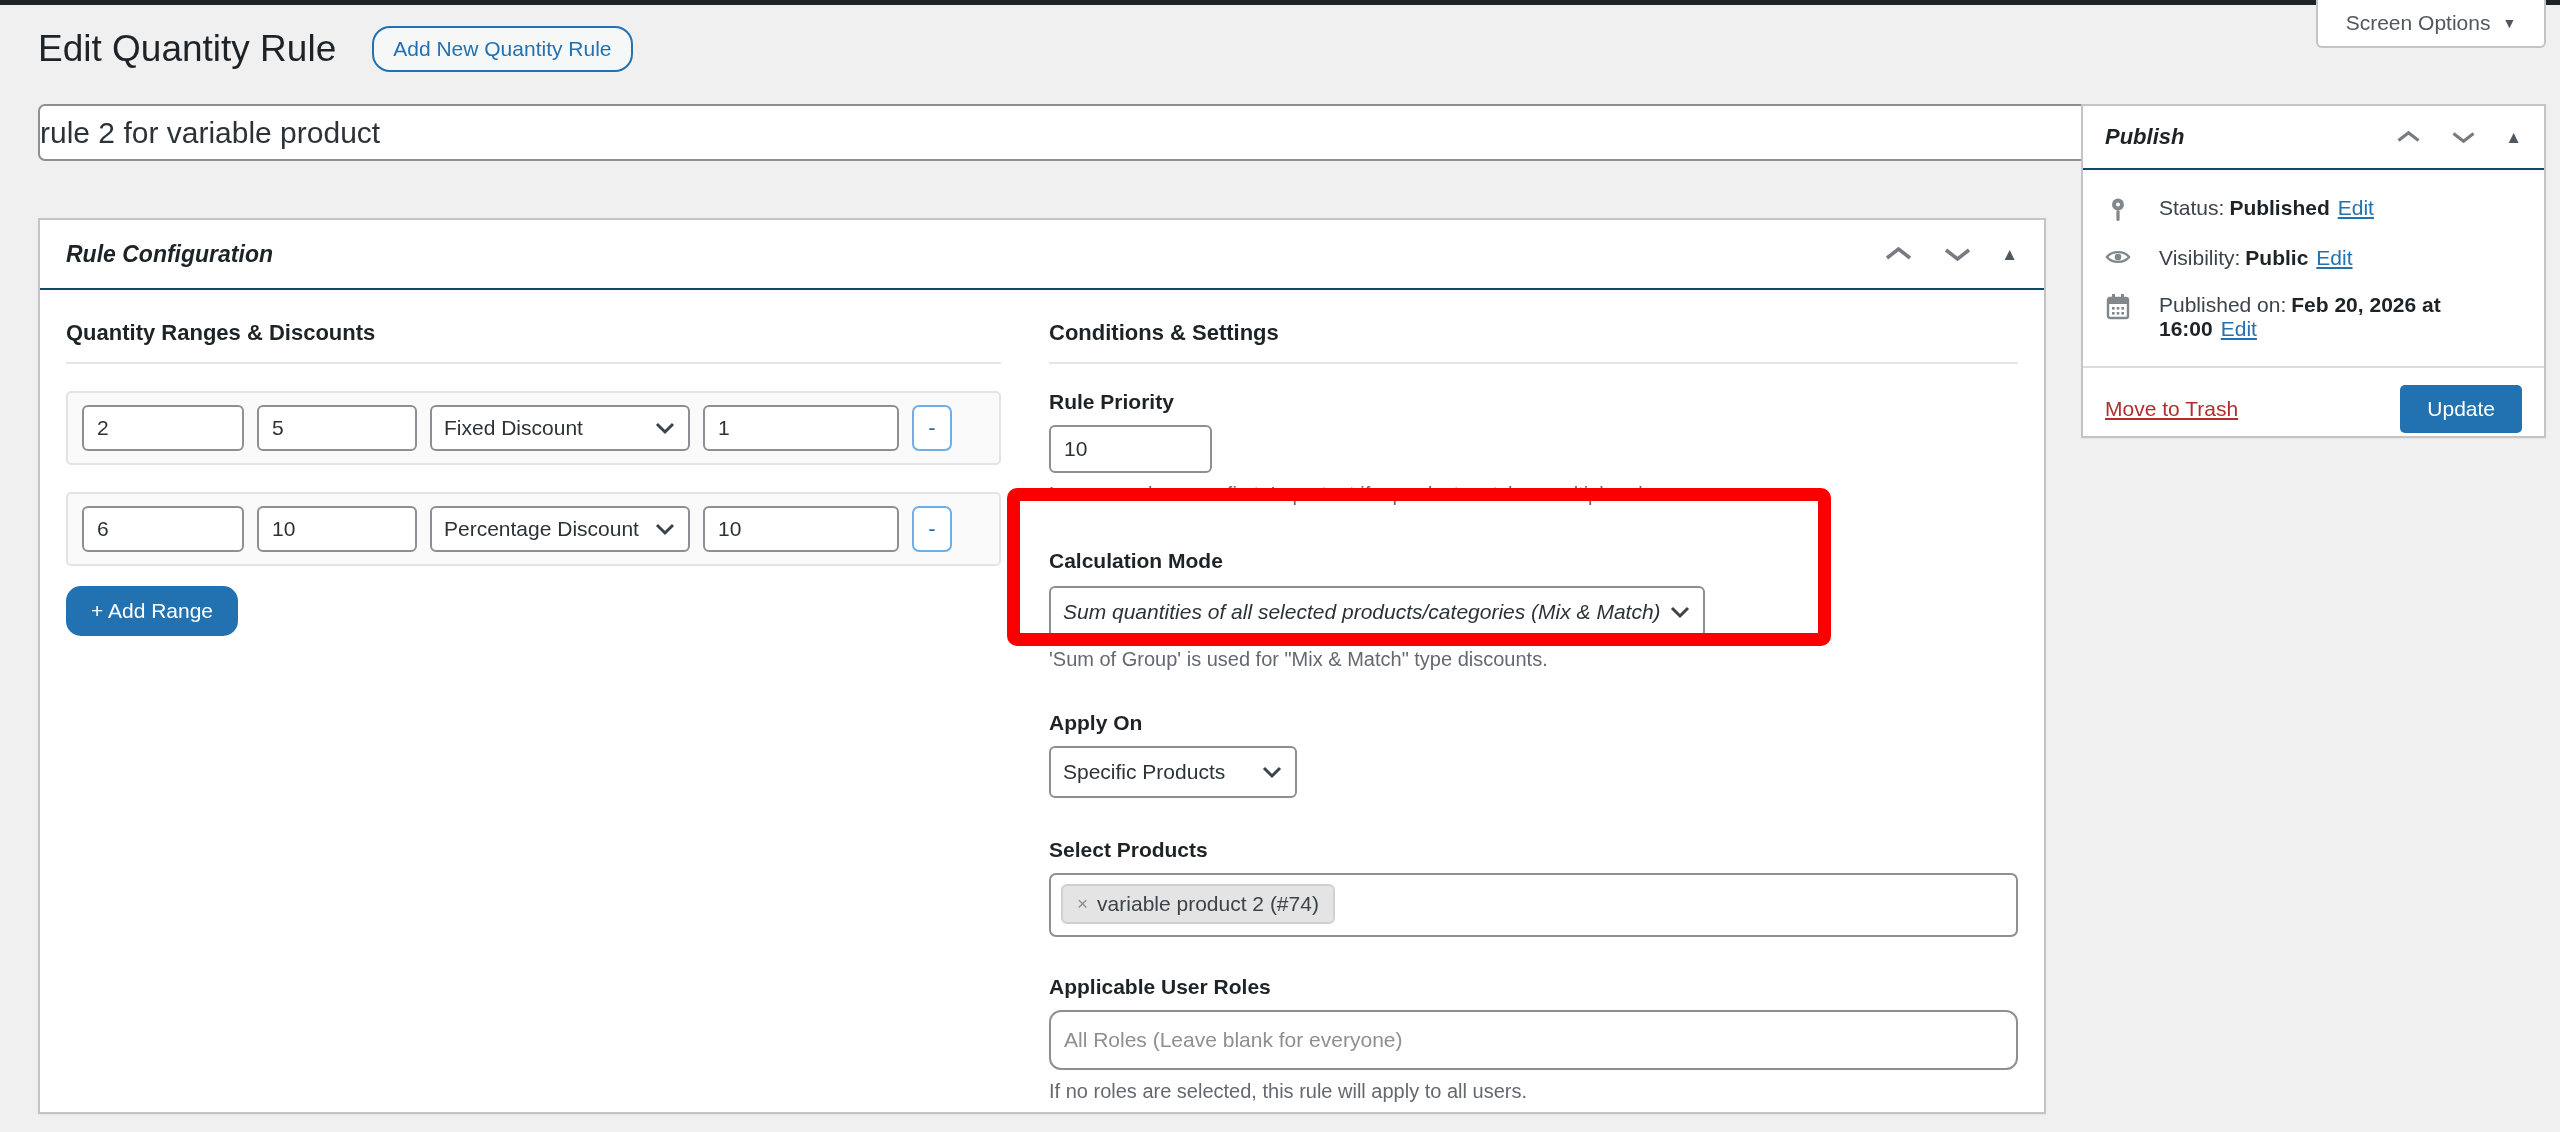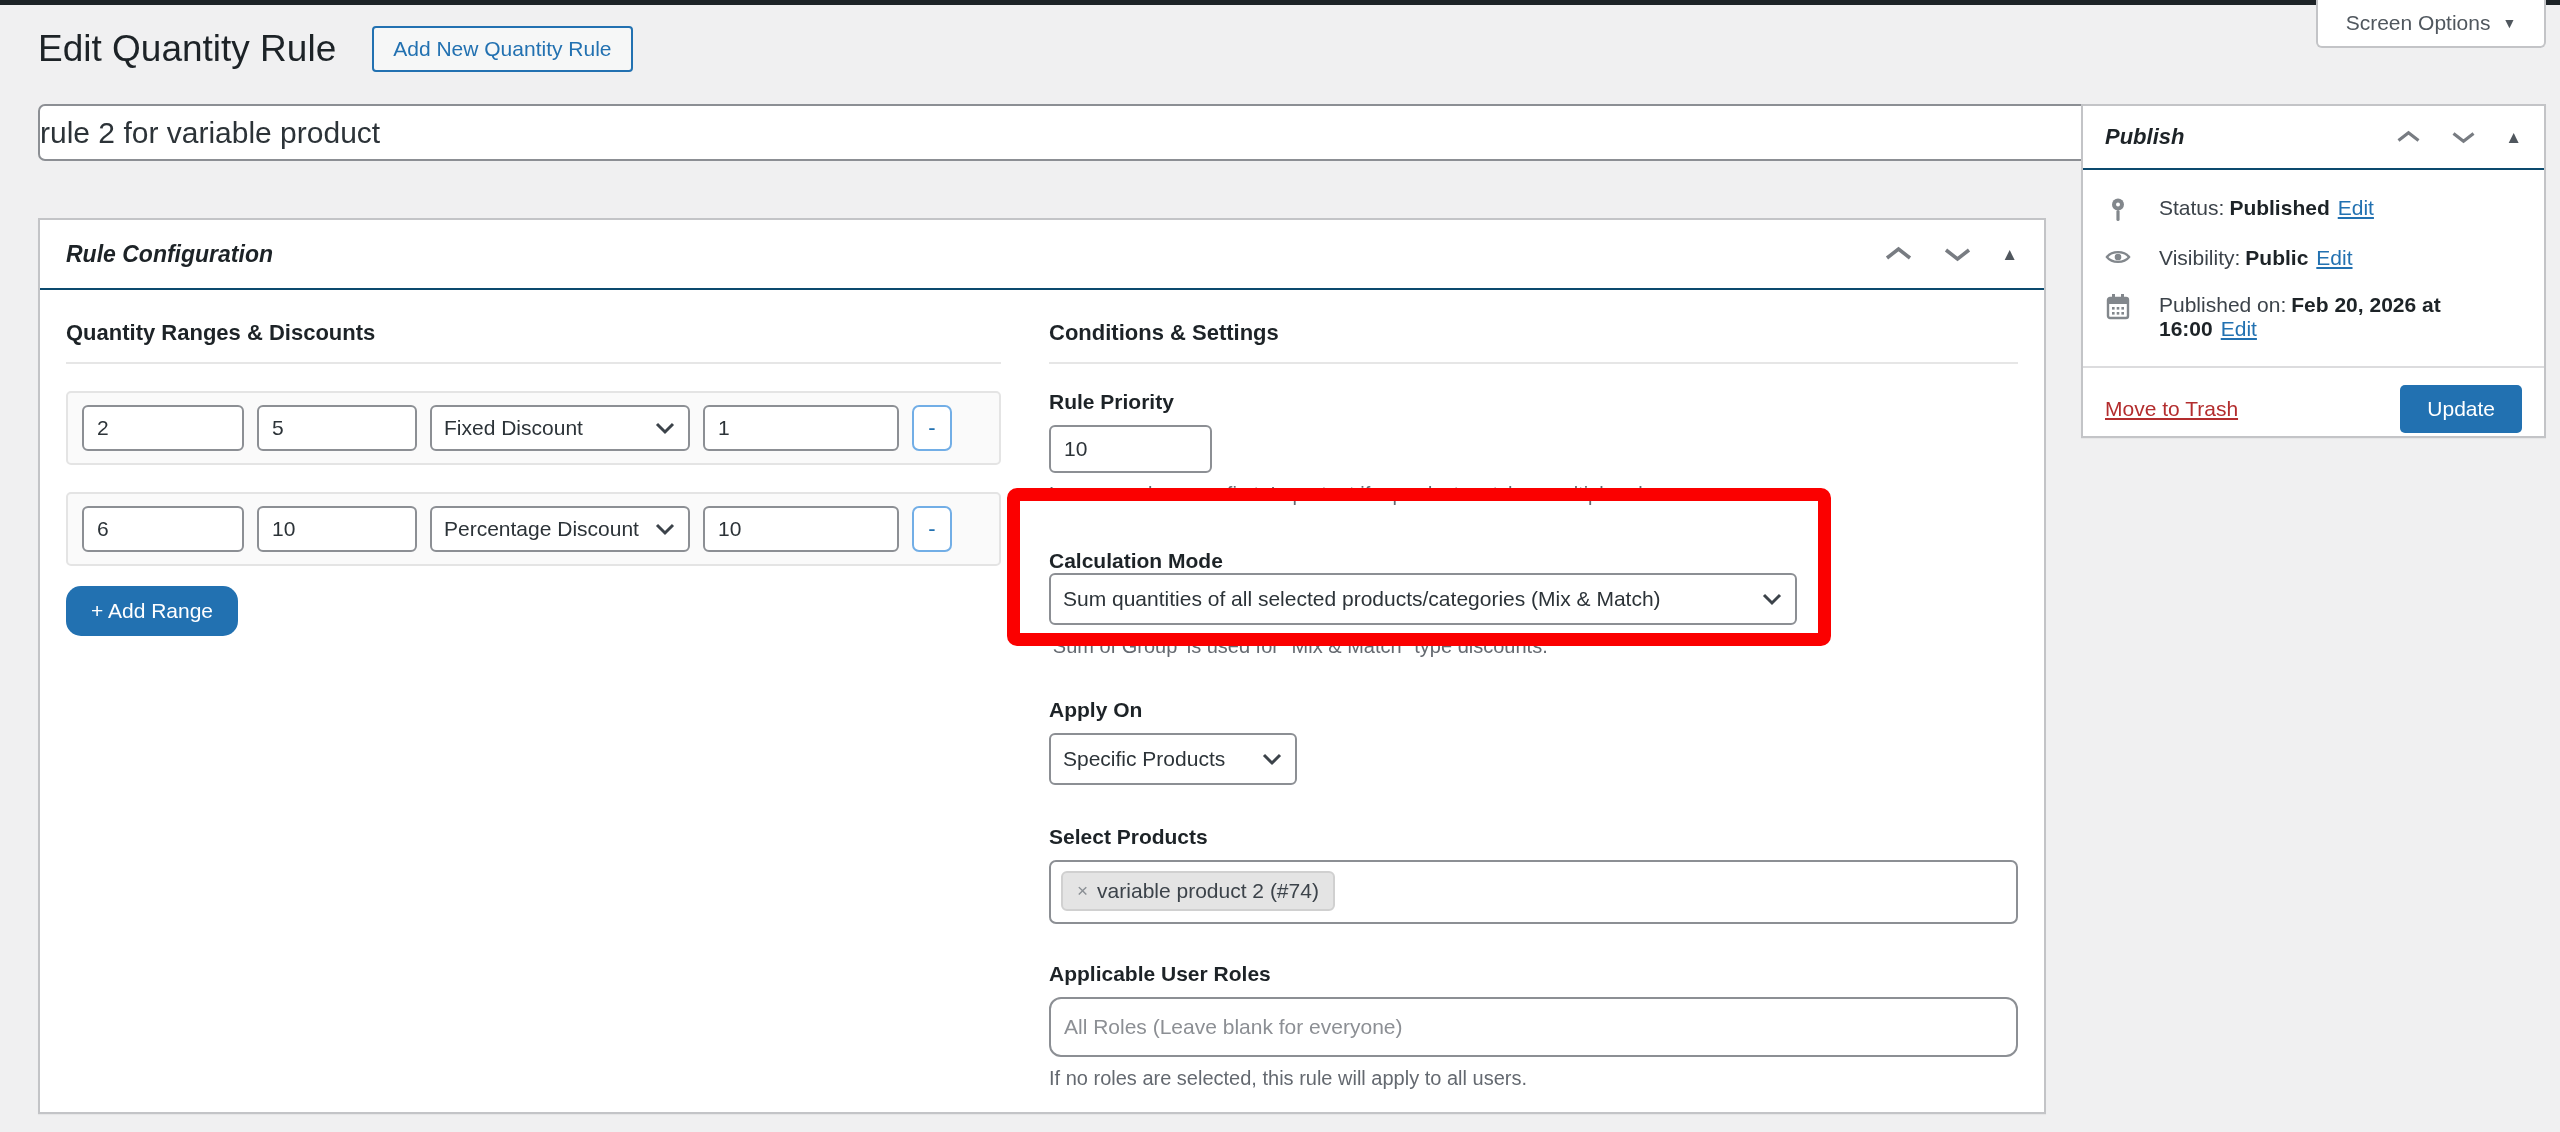--- a/index.html
+++ b/index.html
@@ -19,21 +19,21 @@
     background:#fff; border:2px solid #c3c4c7; border-top:none;
     border-radius:0 0 6px 6px;
     display:flex; align-items:center; justify-content:center; gap:12px;
     color:#50575e; font-size:21px; cursor:pointer;
   }
   .screen-options .arrow { font-size:14px; color:#50575e; }
 
   .header-row { position:absolute; left:38px; top:26px; display:flex; align-items:center; gap:36px; }
   h1.page-title { font-size:37px; font-weight:400; color:#1d2327; }
   .add-new-btn {
-    display:inline-block; padding:9px 19px; border:2px solid #2271b1; border-radius:4px;
+    display:inline-block; padding:9px 19px; border:2px solid #2271b1; border-radius:18px;
     color:#2271b1; background:#f6f7f7; font-size:21px; text-decoration:none;
   }
 
   .title-input {
     position:absolute; left:38px; top:104px; width:2178px; height:57px;
     border:2px solid #8c8f94; border-radius:7px; background:#fff;
     padding:0 0; font-size:30px; color:#2c3338;
     font-family:Liberation Sans, sans-serif;
   }
 
@@ -86,21 +86,21 @@
     margin-top:20px; background:#2271b1; border:none; border-radius:15px;
     color:#fff; font-size:21px; padding:13px 25px; cursor:pointer;
     font-family:"Liberation Sans", sans-serif;
   }
 
   .field label { display:block; font-size:21px; font-weight:700; color:#1d2327; }
   .help { font-size:20px; color:#646970; margin-top:10px; }
   .f-priority { margin-top:26px; }
   .f-priority .txt { margin-top:11px; width:163px; height:48px; }
   .f-calc { margin-top:43px; }
-  .calc-select { margin-top:0; width:748px; height:52px; }
+  .calc-select { margin-top:13px; width:656px; height:52px;font-style:italic; }
   .f-apply { margin-top:40px; }
   .apply-select { margin-top:11px; width:248px; height:52px; }
   .f-products { margin-top:40px; }
   .multi-box {
     margin-top:11px; width:100%; min-height:64px;
     border:2px solid #8c8f94; border-radius:7px; background:#fff; padding:9px 10px;
   }
   .tag {
     display:inline-flex; align-items:center; gap:9px;
     background:#e4e4e4; border:2px solid #d0d0d0; border-radius:6px;

